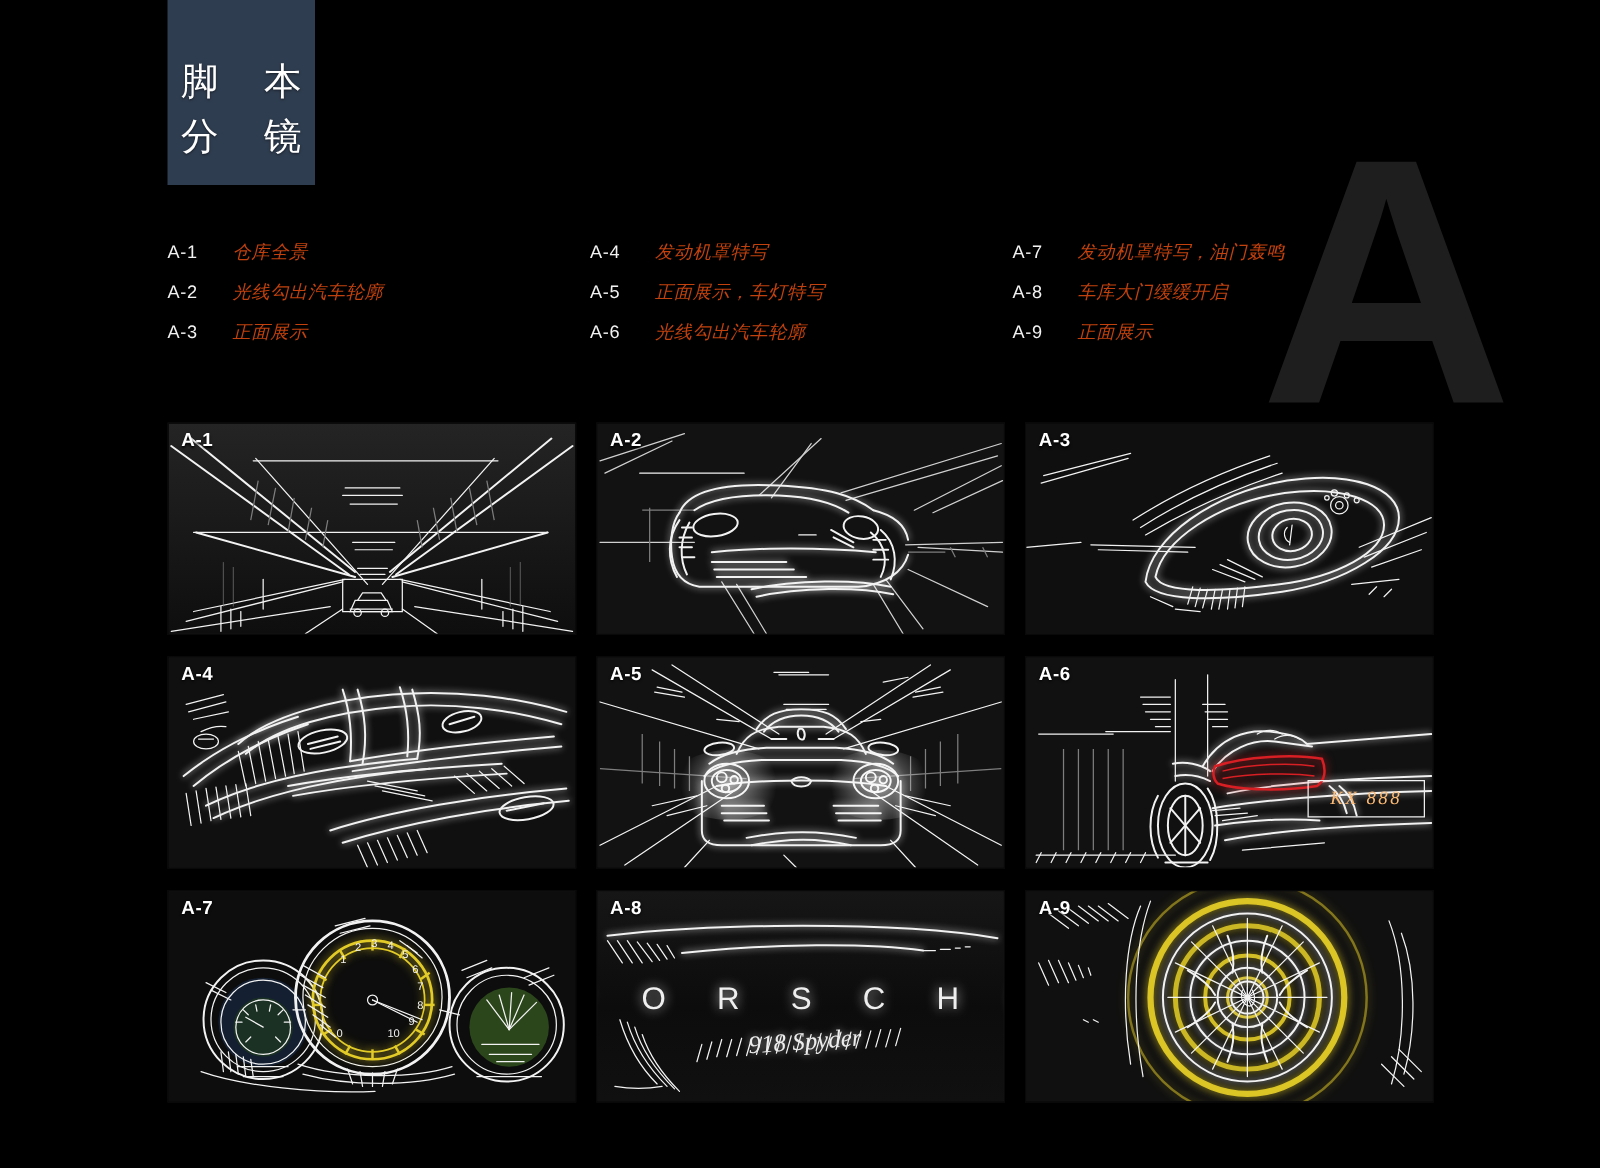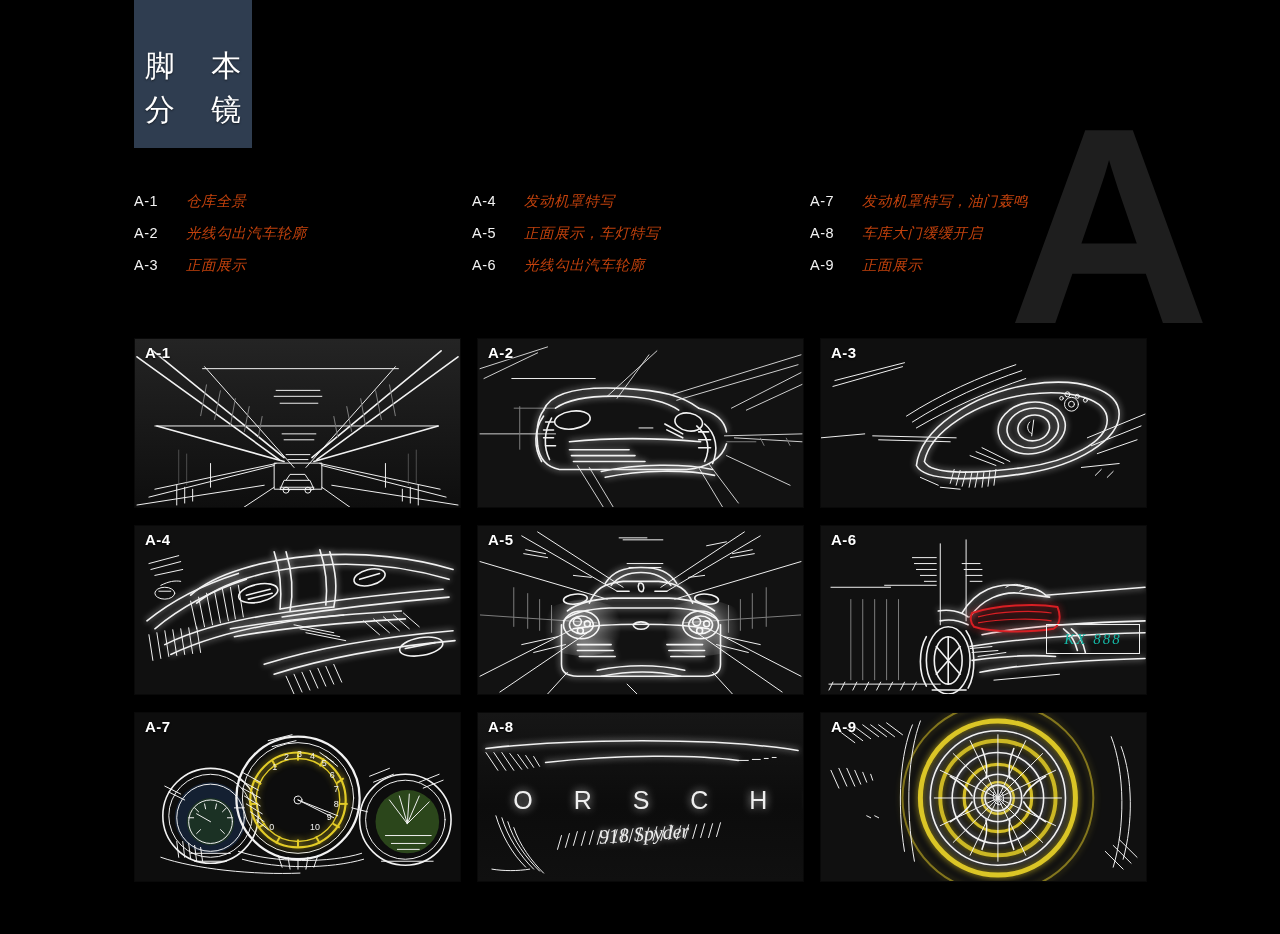--- a/index.html
+++ b/index.html
@@ -79,21 +79,21 @@
     text-shadow:0 0 9px rgba(255,255,255,.75);white-space:nowrap;
   }
   .logo-sub{
     position:absolute;left:51%;top:72%;transform:translate(-50%,-50%) rotate(-4deg);
     color:#ededed;font-size:20px;font-style:italic;
     font-family:"Liberation Serif","DejaVu Serif",serif;
     text-shadow:0 0 7px rgba(255,255,255,.7);white-space:nowrap;
   }
   .plate{
     position:absolute;right:6px;top:98px;width:92px;height:28px;
-    border:1.6px solid #efefef;color:#14b8a6;font-size:15px;
+    border:1.6px solid #efefef;color:#fdba74;font-size:15px;
     font-family:"Liberation Serif","DejaVu Serif",serif;font-style:italic;
     display:flex;align-items:center;justify-content:center;letter-spacing:2px;
   }
 </style>
 </head>
 <body>
 
 <div class="watermark">A</div>
 
 <div class="title-box">

